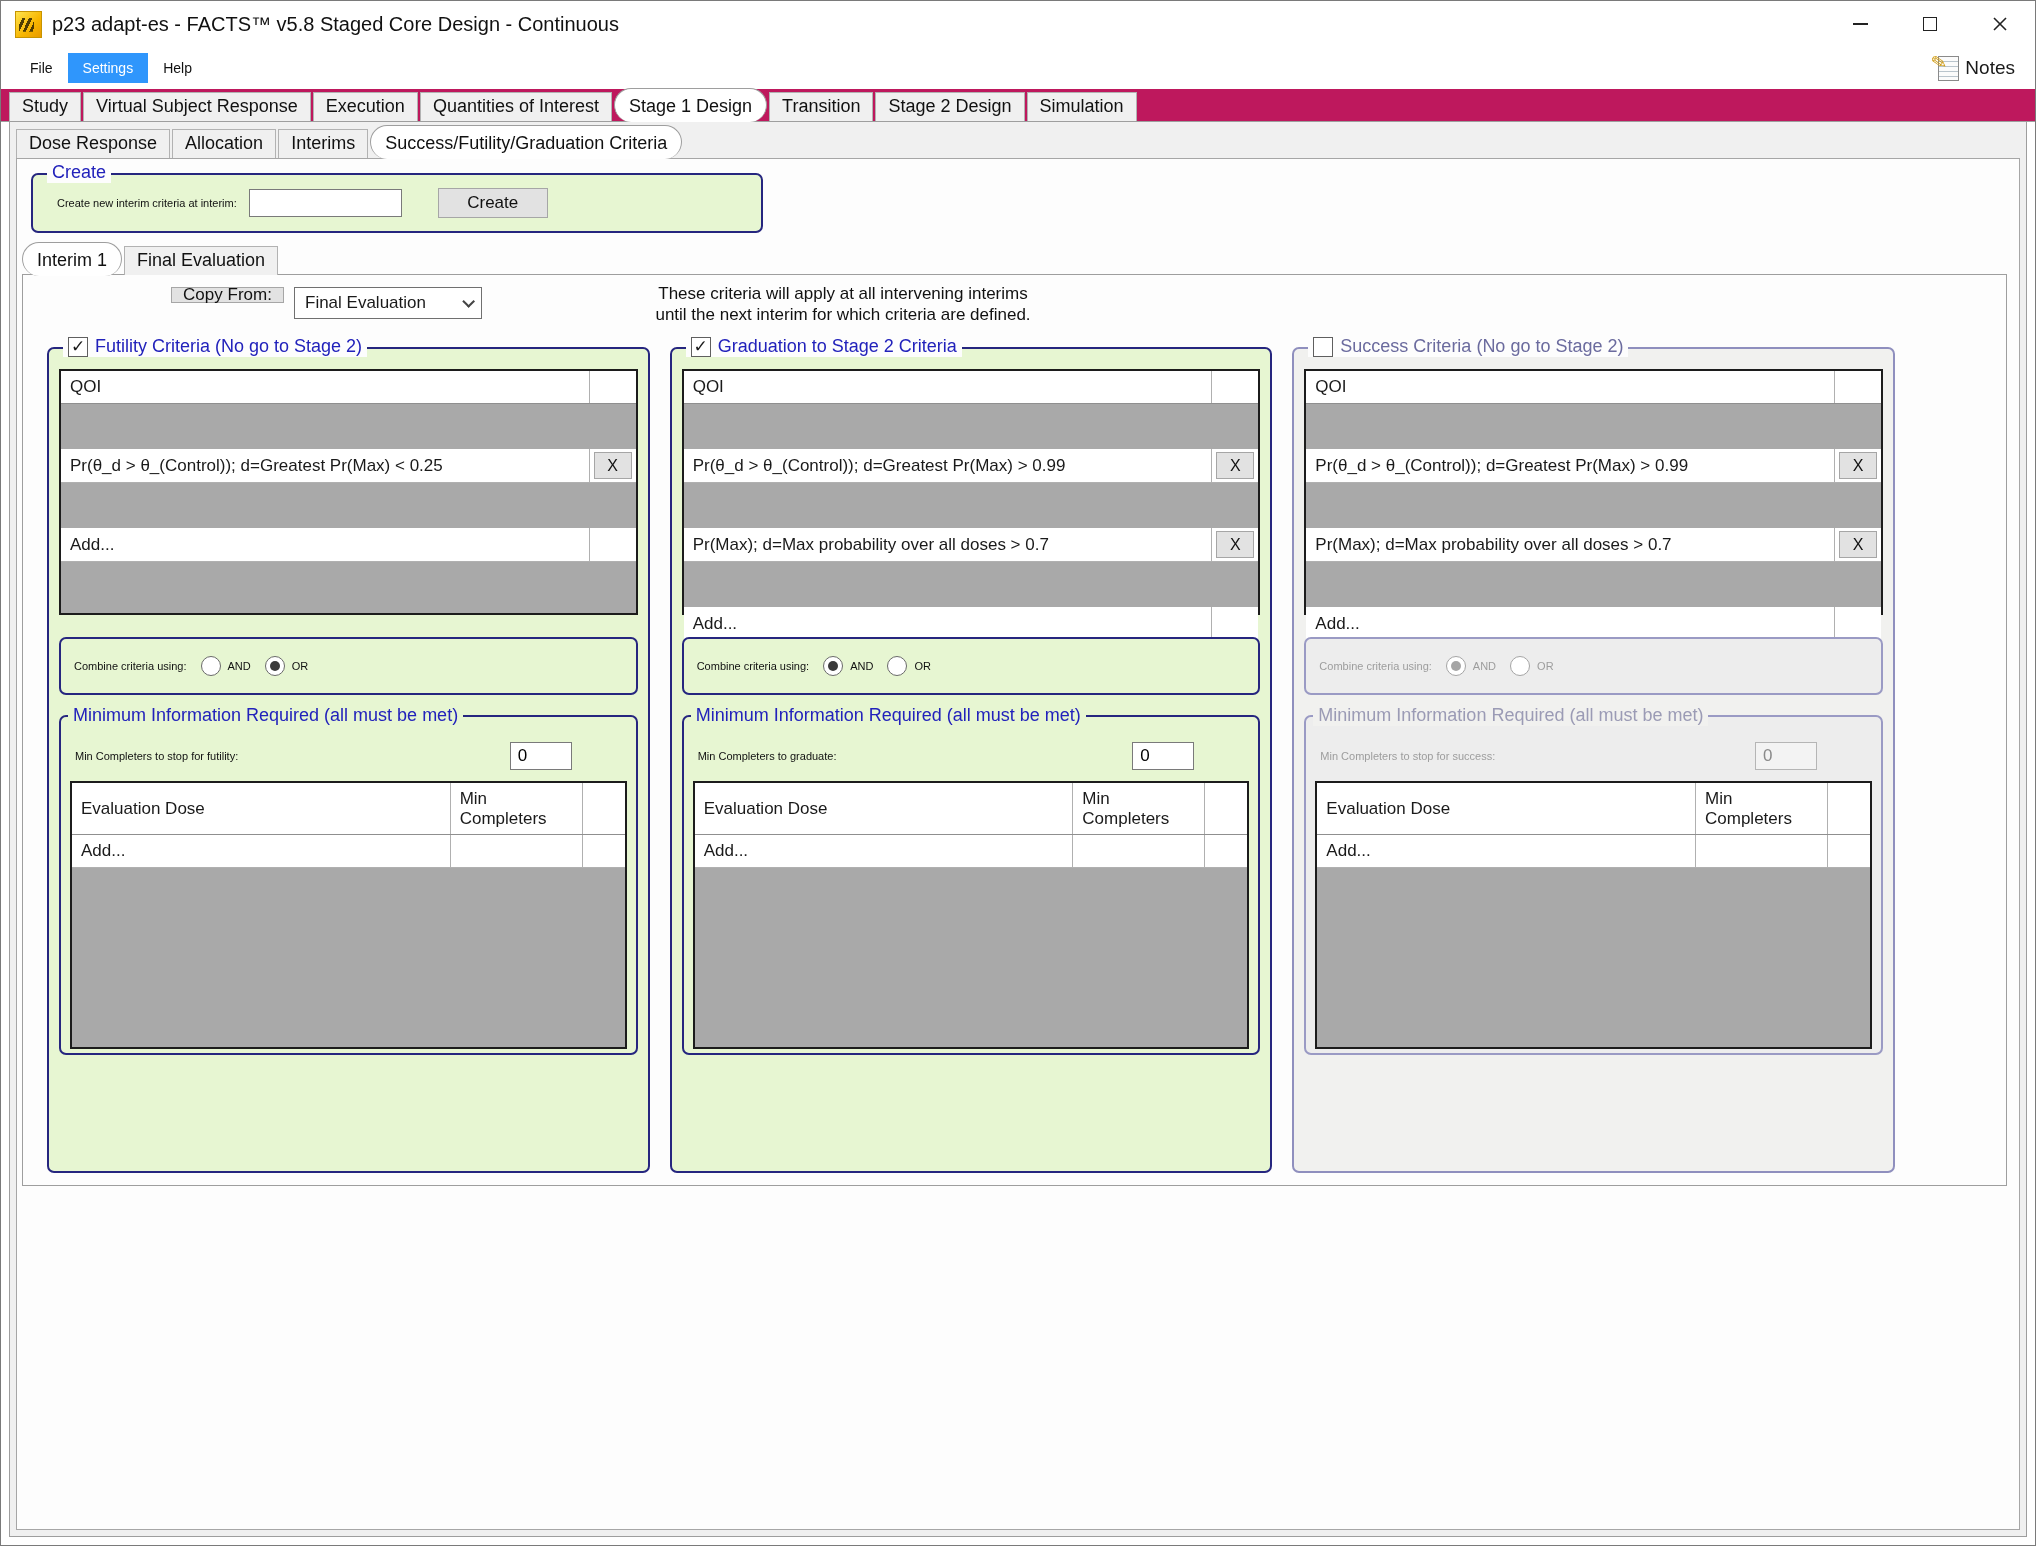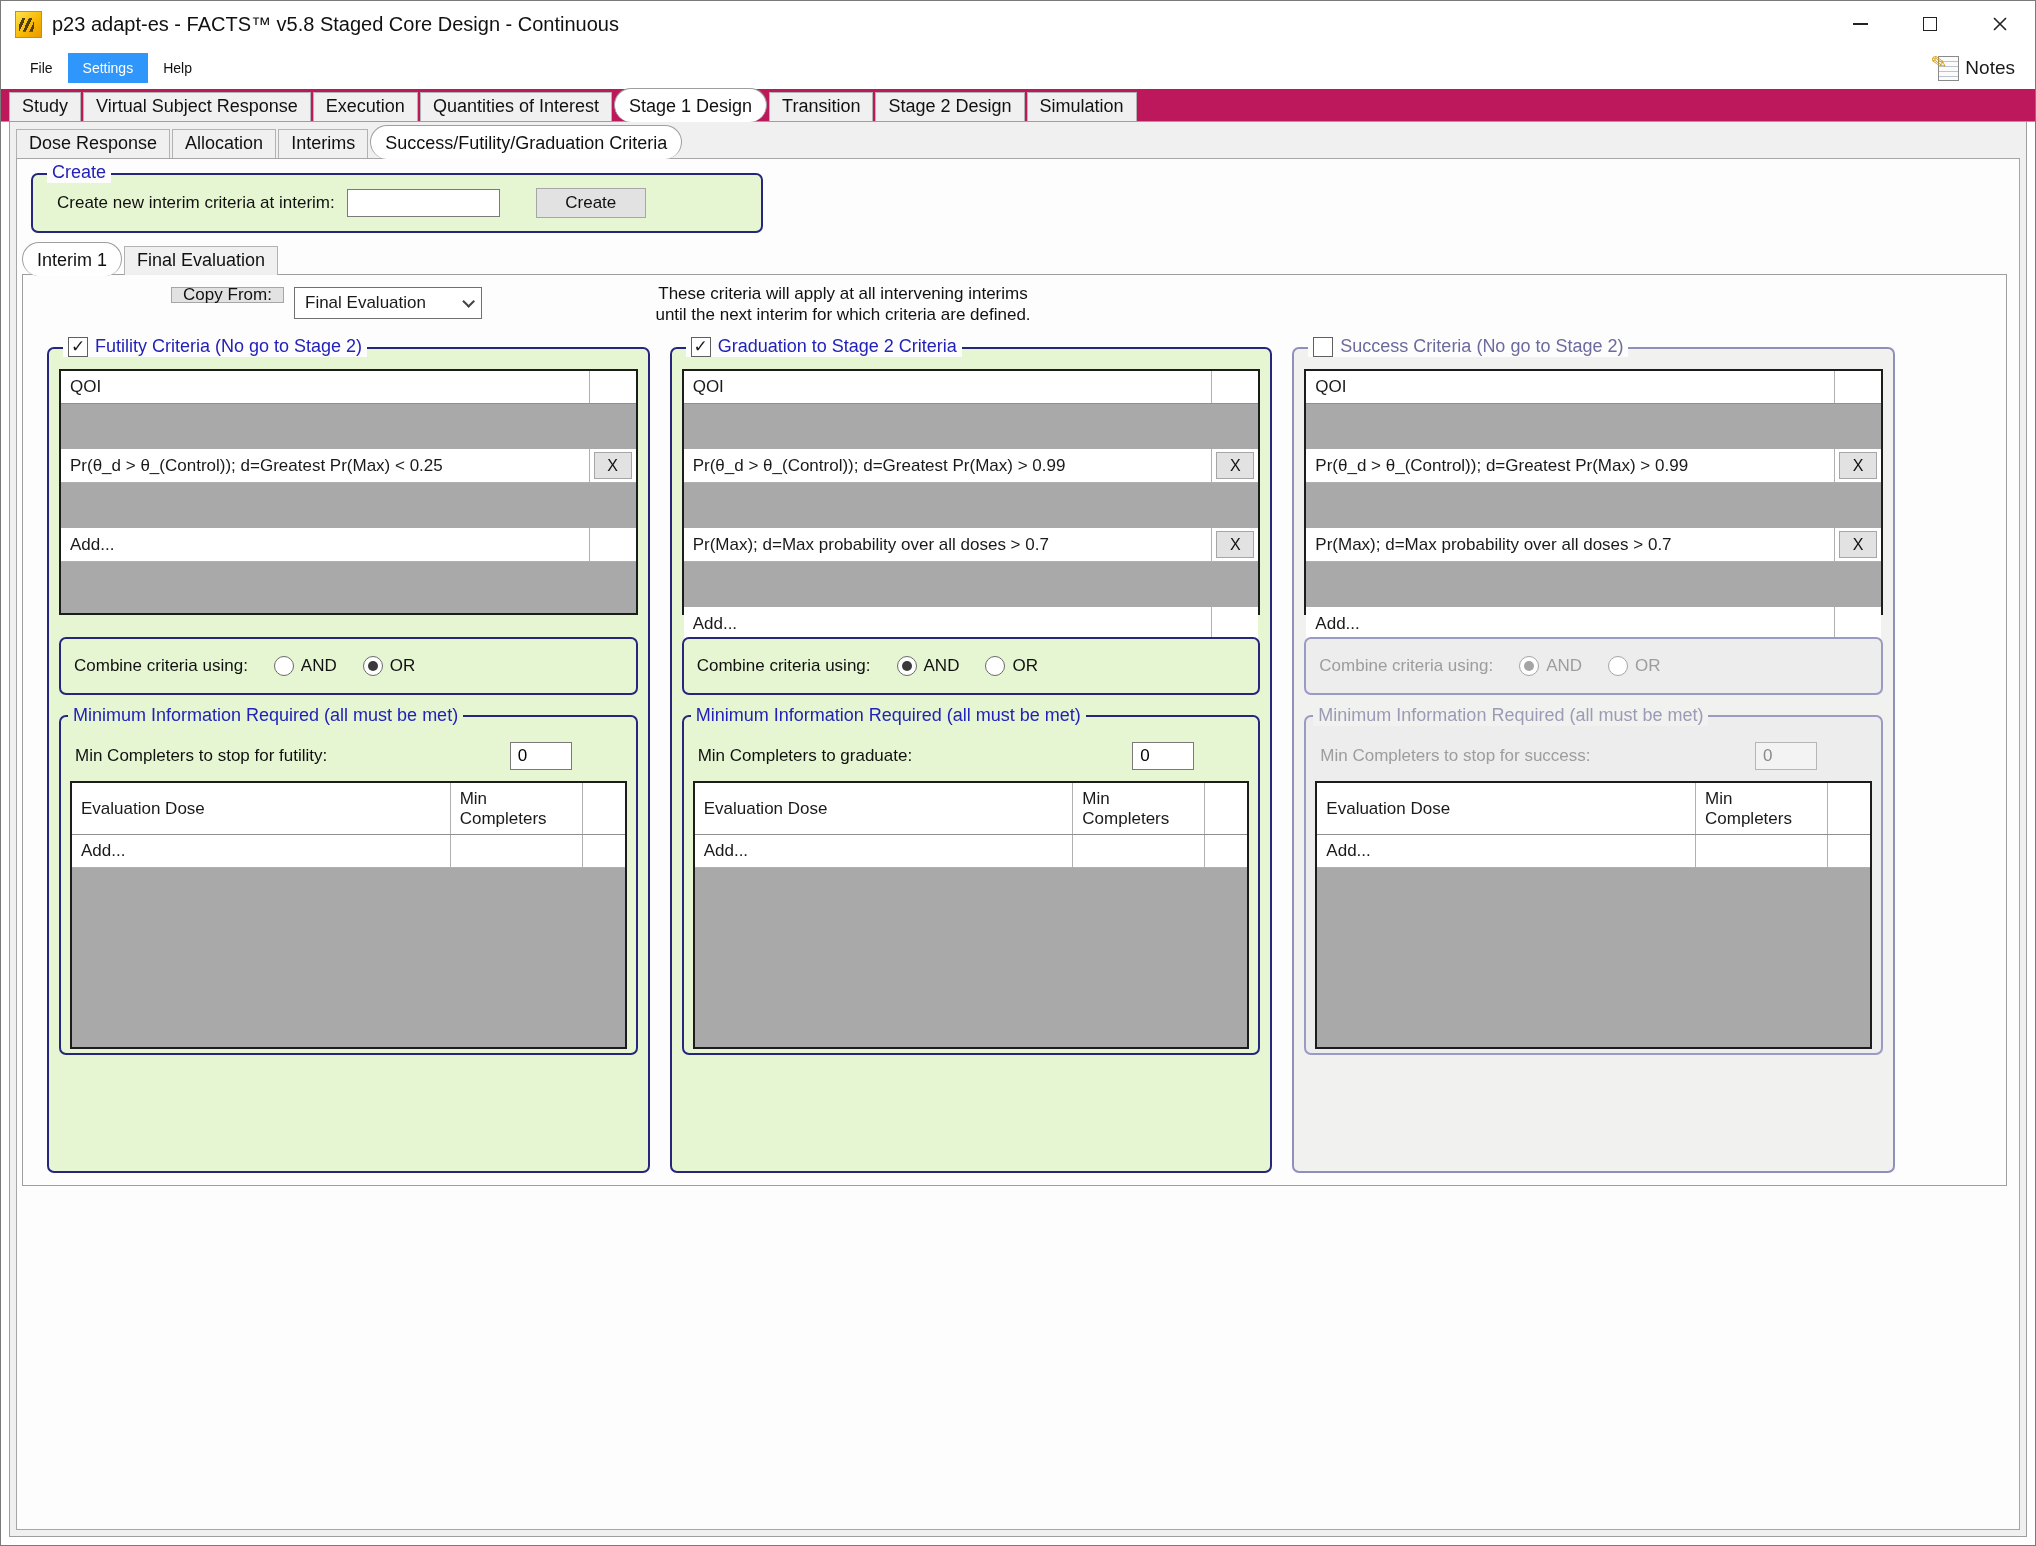--- a/index.html
+++ b/index.html
@@ -52,21 +52,21 @@
   .sub-tabs { position: absolute; left: 6px; top: 4px; height: 32px; display: flex; align-items: flex-end; z-index: 2; }
   .sub-page { position: absolute; left: 6px; right: 6px; top: 36px; bottom: 6px; background: #fdfdfd; border: 1px solid #a6a6a6; }
 
   
   .groupbox { border: 2px solid #26267f; border-radius: 7px; background: #e7f6d2; position: relative; }
   .chip { position: absolute; top: -13px; left: 14px; background: #fdfdfd; color: #2222bb; font-size: 18px; padding: 0 5px; display: flex; align-items: center; gap: 7px; white-space: nowrap; }
 
   
   .create-box { left: 14px; top: 14px; width: 732px; height: 60px; position: absolute; display: flex; align-items: center; padding-left: 24px; }
   .create-box .field { width: 153px; height: 28px; border: 1px solid #7a7a7a; background: #fff; margin-left: 12px; font-size: 17px; padding: 0 6px; font-family: "Liberation Sans", sans-serif; }
-  .label-17 { font-size: 17px; color: #111; }
+  .label-17 { font-size: 11px; color: #111; }
   .btn { background: #e2e2e2; border: 1px solid #a6a6a6; font-size: 17px; color: #111; display: flex; align-items: center; justify-content: center; font-family: "Liberation Sans", sans-serif; }
   .create-btn { width: 110px; height: 30px; margin-left: 36px; }
 
   
   .interim-tabs { position: absolute; left: 5px; top: 84px; height: 32px; display: flex; align-items: flex-end; z-index: 2; }
   .interim-page { position: absolute; left: 5px; right: 12px; top: 115px; height: 912px; background: #fdfdfd; border: 1px solid #9e9e9e; }
 
   .copy-row { position: absolute; left: 148px; top: 12px; display: flex; gap: 10px; }
   .copy-btn { width: 113px; height: 16px; }
   .dropdown { width: 188px; height: 32px; border: 1px solid #707070; background: #fff; display: flex; align-items: center; padding: 0 10px; font-size: 17px; justify-content: space-between; }
@@ -88,21 +88,21 @@
   .trow { background: #fff; display: flex; align-items: stretch; border-bottom: 1px solid #b0b0b0; flex: 0 0 auto; }
   .thead { height: 33px; border-bottom: 1px solid #8f8f8f; }
   .tcell { font-size: 17px; display: flex; align-items: center; padding: 0 9px; }
   .grow { flex: 1; border-right: 1px solid #b0b0b0; }
   .xcol { width: 46px; display: flex; align-items: center; justify-content: center; }
   .qrow { height: 34px; margin-top: 45px; }
   .xbtn { width: 38px; height: 27px; font-size: 16px; }
   .filler { flex: 1; background: #a9a9a9; }
 
   
-  .combine { margin-top: 22px; height: 58px; display: flex; align-items: center; padding-left: 13px; gap: 12px; }
+  .combine { margin-top: 22px; height: 58px; display: flex; align-items: center; padding-left: 13px; }
   .radio { width: 20px; height: 20px; border-radius: 50%; border: 1px solid #6a6a6a; background: #fff; position: relative; flex: 0 0 auto; }
   .radio.selected::after { content: ""; position: absolute; left: 4px; top: 4px; right: 4px; bottom: 4px; border-radius: 50%; background: #3a3a3a; }
   .radio-group { display: flex; align-items: center; gap: 7px; margin-left: 14px; }
   .panel.disabled .combine { background: #ededed; border-color: #9a9ac4; }
   .panel.disabled .combine .label-17 { color: #9d9d9d; }
   .panel.disabled .radio { border-color: #a5a5a5; }
   .panel.disabled .radio.selected::after { background: #a5a5a5; }
   .panel.disabled .radio-label { color: #8f8fa5; }
 
   

